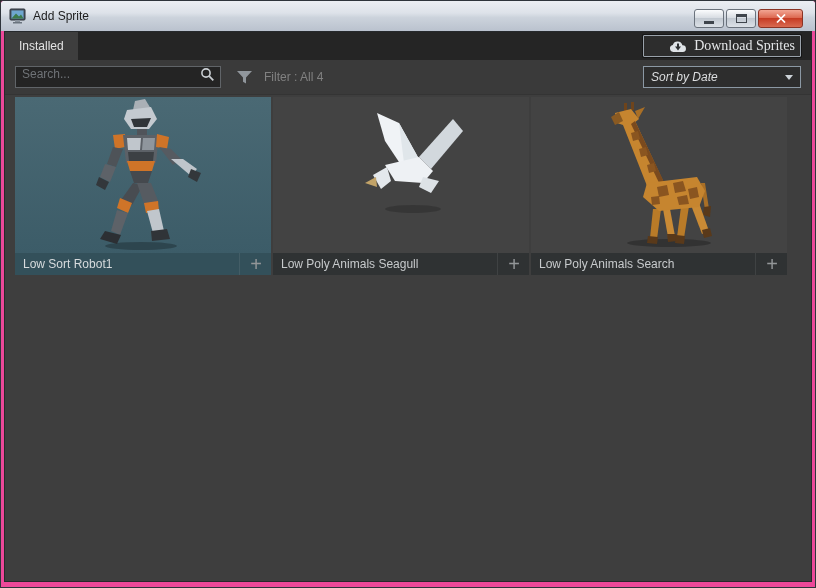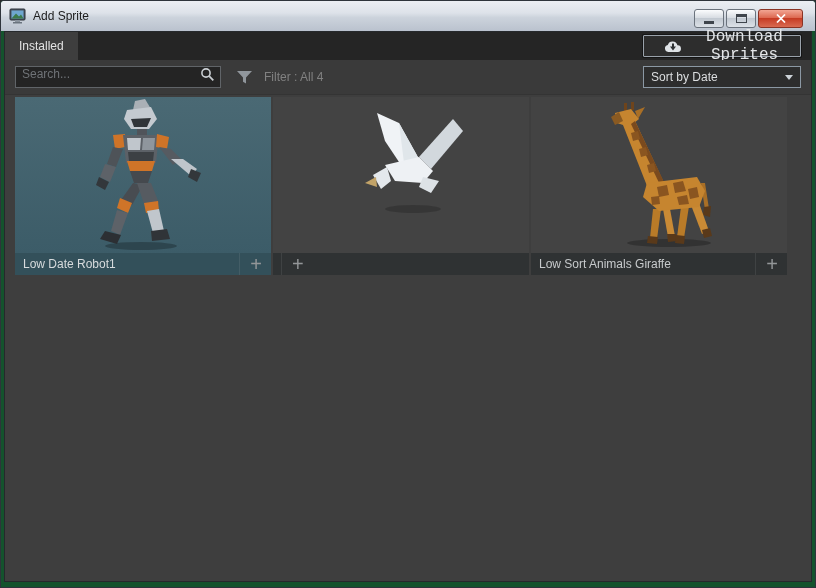--- a/index.html
+++ b/index.html
@@ -1,21 +1,21 @@
 <!DOCTYPE html>
 <html><head>
 <meta charset="utf-8">
 <style>
   * { box-sizing: border-box; margin: 0; padding: 0; }
   html, body { width: 816px; height: 588px; }
   body { font-family: "Liberation Sans", sans-serif; background: #2a2a2a; }
 
   .window {
     position: relative; width: 816px; height: 588px;
-    background: #14532d;
+    background: #ec4899;
     border: 1px solid #2e343b;
     border-radius: 3px 3px 0 0;
     overflow: hidden;
   }
 
   
   .titlebar {
     position: absolute; top: 0; left: 0; width: 100%; height: 30px;
     background: linear-gradient(180deg, #ebeef3 0%, #dde2e9 40%, #ccd3dc 55%, #bac2ce 100%);
     display: flex; align-items: center; padding: 0 8px;
@@ -51,21 +51,21 @@
   .tabstrip { height: 28px; background: #252525; display: flex; align-items: stretch; position: relative; flex: 0 0 auto; }
   .tab {
     padding: 0 14px; display: flex; align-items: center;
     font-size: 12px; color: #e3e3e3; margin-right: 1px;
     background: #333333;
   }
   .tab.active { background: #3e3e3e; }
   .download-btn {
     position: absolute; right: 10px; top: 3px; width: 158px; height: 22px;
     background: #2d2d2d; border: 1px solid #9aa2ab; border-radius: 1px;
-    color: #e4e6e8; font-size: 16px; font-family: Liberation Mono, monospace;
+    color: #e4e6e8; font-size: 14px; font-family: Liberation Serif, serif;
     display: flex; align-items: center; justify-content: center; gap: 7px;
     box-shadow: 0 0 0 1px #151515;
     padding-left: 20px;
   }
   .cloud-icon { width: 18px; height: 13px; display: inline-flex; }
 
   
   .toolbar { height: 34px; background: #3a3a3a; display: flex; align-items: center; padding: 0 10px; position: relative; flex: 0 0 auto; }
   .search-box {
     width: 206px; height: 22px; background: #242424; border: 1px solid #606468;
@@ -76,21 +76,21 @@
     color: #cfcfcf; font-size: 12px; font-family: "Liberation Sans", sans-serif; padding: 0 6px;
   }
   .search-box input::placeholder { color: #6f7377; }
   .search-icon { width: 15px; height: 15px; display: inline-flex; }
   .filter-icon { width: 15px; height: 13px; margin-left: 16px; display: inline-flex; }
   .filter-label { color: #818181; font-size: 12px; margin-left: 12px; }
   .sort-dropdown {
     position: absolute; right: 10px; top: 6px; width: 158px; height: 22px;
     background: #2d2d2d; border: 1px solid #8b98a4;
     display: flex; align-items: center; justify-content: space-between;
-    padding: 0 7px; color: #dcdee0; font-size: 12px;
+    padding: 0 7px; color: #dcdee0; font-size: 12px; font-style: italic;
   }
   .chevron-down {
     width: 0; height: 0;
     border-left: 4px solid transparent; border-right: 4px solid transparent;
     border-top: 5px solid #cdd3d8;
   }
 
   
   .content { flex: 1; background: #3e3e3e; padding: 2px 10px 0; display: flex; align-items: flex-start; border-top: 1px solid #343434; }
   .card { width: 256px; margin-right: 2px; flex: 0 0 auto; }
@@ -208,39 +208,40 @@
             <polygon points="105,101 117,106 113,116 102,111" fill="#cf7428"></polygon>
             <polygon points="102,113 113,116 105,138 96,134" fill="#5d6268"></polygon>
             <polygon points="90,134 106,138 102,147 85,142" fill="#2c2f33"></polygon>
             <polygon points="122,86 136,86 144,106 130,110" fill="#565b61"></polygon>
             <polygon points="129,106 143,104 144,114 131,116" fill="#cf7428"></polygon>
             <polygon points="132,114 144,112 149,134 138,136" fill="#c0c6cc"></polygon>
             <polygon points="136,134 152,132 155,142 137,144" fill="#303438"></polygon>
           </svg>
         </div>
         <div class="label-bar">
-          <span class="sprite-name">Low Date Robot1</span>
+          <span class="sprite-name">Low Sort Robot1</span>
           <span class="plus-btn">+</span>
         </div>
       </div>
 
       <div class="card">
         <div class="thumb">
           <svg viewBox="0 0 256 156" preserveAspectRatio="xMidYMid meet">
             <ellipse cx="140" cy="112" rx="28" ry="4" fill="rgba(0,0,0,0.18)"></ellipse>
             <polygon points="180,22 190,34 158,72 146,60" fill="#d2d8dd"></polygon>
             <polygon points="104,16 126,26 146,62 132,74 112,44" fill="#f0f3f6"></polygon>
             <polygon points="126,26 146,62 132,74" fill="#e0e6ea"></polygon>
             <polygon points="112,68 146,60 160,74 150,86 122,84" fill="#eef1f4"></polygon>
             <polygon points="100,78 114,70 118,84 108,92" fill="#e4e8ec"></polygon>
             <polygon points="92,86 103,80 104,90" fill="#c2a368"></polygon>
             <polygon points="150,80 166,84 158,96 146,90" fill="#dde2e6"></polygon>
           </svg>
         </div>
         <div class="label-bar">
+          <span class="sprite-name">Low Poly Animals Seagull</span>
           <span class="plus-btn">+</span>
         </div>
       </div>
 
       <div class="card">
         <div class="thumb">
           <svg viewBox="0 0 256 156" preserveAspectRatio="xMidYMid meet">
             <ellipse cx="138" cy="146" rx="42" ry="4" fill="rgba(0,0,0,0.25)"></ellipse>
             <polygon points="93,6 96,6 96,14 93,14" fill="#6e441c"></polygon>
             <polygon points="100,5 103,5 103,13 100,13" fill="#6e441c"></polygon>
@@ -264,20 +265,20 @@
             <polygon points="142,86 152,84 155,94 144,96" fill="#8a5520"></polygon>
             <polygon points="157,92 166,90 168,100 159,102" fill="#8a5520"></polygon>
             <polygon points="120,100 128,99 129,107 121,108" fill="#8a5520"></polygon>
             <polygon points="146,100 156,98 158,107 148,108" fill="#8a5520"></polygon>
             <polygon points="108,52 115,50 117,58 110,60" fill="#8a5520"></polygon>
             <polygon points="100,36 107,34 109,42 102,44" fill="#8a5520"></polygon>
             <polygon points="116,68 123,66 125,74 118,76" fill="#8a5520"></polygon>
           </svg>
         </div>
         <div class="label-bar">
-          <span class="sprite-name">Low Sort Animals Giraffe</span>
+          <span class="sprite-name">Low Poly Animals Search</span>
           <span class="plus-btn">+</span>
         </div>
       </div>
 
     </div>
   </div>
 </div>
 
 </body></html>

